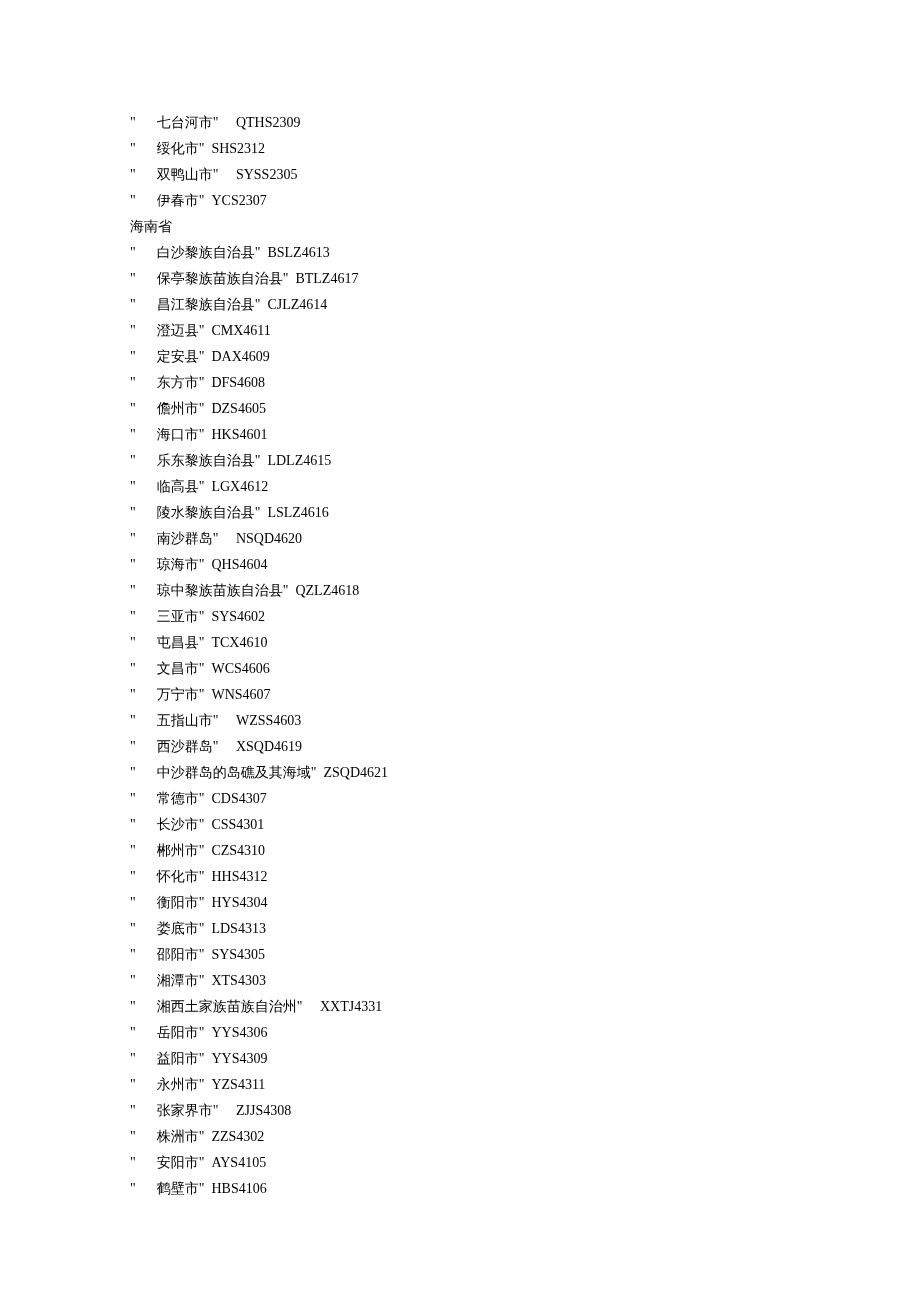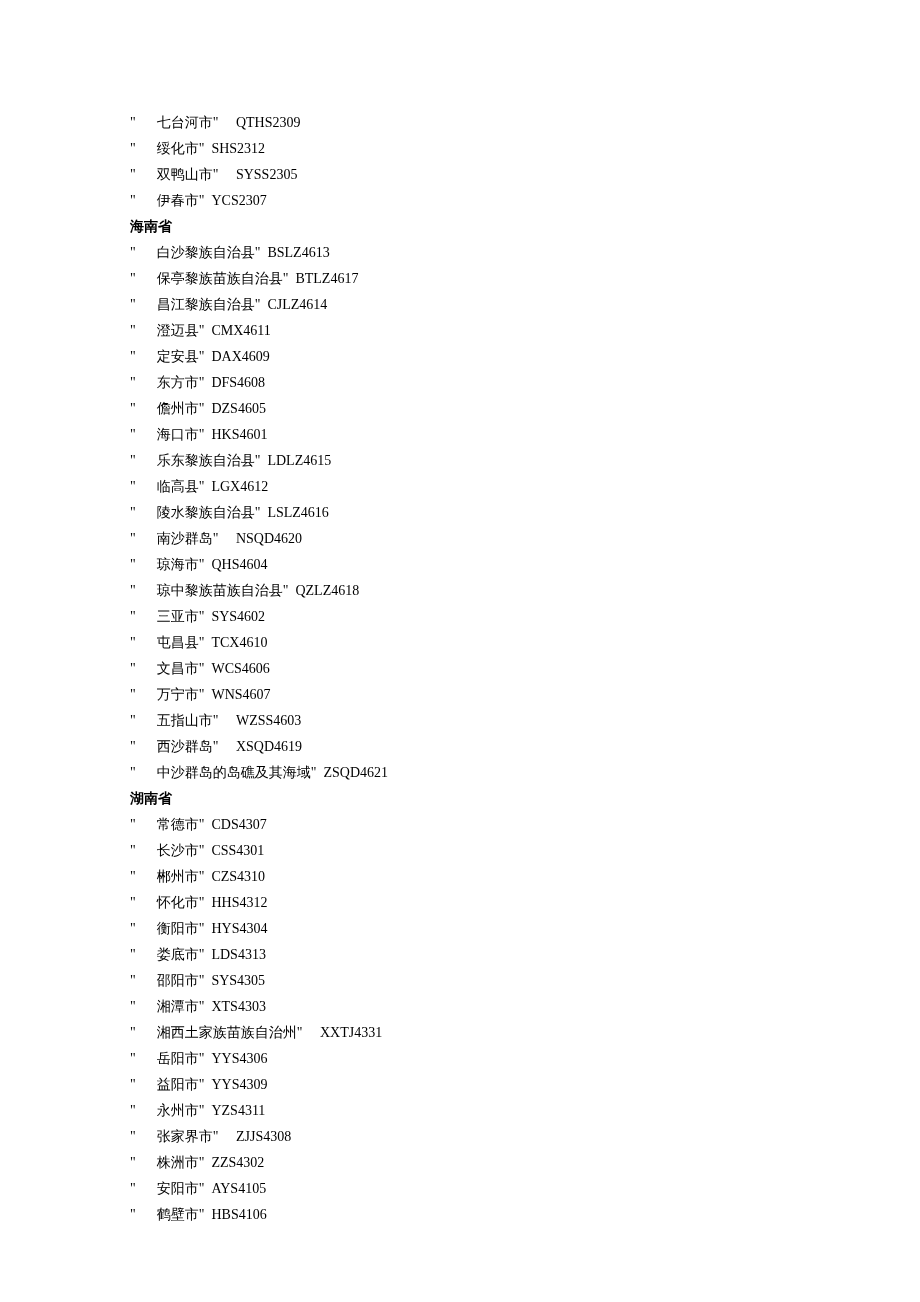--- a/index.html
+++ b/index.html
@@ -13,21 +13,20 @@
   }
   .page {
     padding: 110px 130px 80px 130px;
     line-height: 26px;
   }
   .line {
     white-space: pre;
   }
   .province {
     white-space: pre;
-    font-weight: bold;
   }
 </style>
 </head>
 <body>
 
 <div class="page" id="page-root">
     <div class="line">"      七台河市"     QTHS2309</div>
     <div class="line">"      绥化市"  SHS2312</div>
     <div class="line">"      双鸭山市"     SYSS2305</div>
     <div class="line">"      伊春市"  YCS2307</div>
@@ -46,21 +45,20 @@
     <div class="line">"      南沙群岛"     NSQD4620</div>
     <div class="line">"      琼海市"  QHS4604</div>
     <div class="line">"      琼中黎族苗族自治县"  QZLZ4618</div>
     <div class="line">"      三亚市"  SYS4602</div>
     <div class="line">"      屯昌县"  TCX4610</div>
     <div class="line">"      文昌市"  WCS4606</div>
     <div class="line">"      万宁市"  WNS4607</div>
     <div class="line">"      五指山市"     WZSS4603</div>
     <div class="line">"      西沙群岛"     XSQD4619</div>
     <div class="line">"      中沙群岛的岛礁及其海域"  ZSQD4621</div>
-    <div class="province">湖南省</div>
     <div class="line">"      常德市"  CDS4307</div>
     <div class="line">"      长沙市"  CSS4301</div>
     <div class="line">"      郴州市"  CZS4310</div>
     <div class="line">"      怀化市"  HHS4312</div>
     <div class="line">"      衡阳市"  HYS4304</div>
     <div class="line">"      娄底市"  LDS4313</div>
     <div class="line">"      邵阳市"  SYS4305</div>
     <div class="line">"      湘潭市"  XTS4303</div>
     <div class="line">"      湘西土家族苗族自治州"     XXTJ4331</div>
     <div class="line">"      岳阳市"  YYS4306</div>

